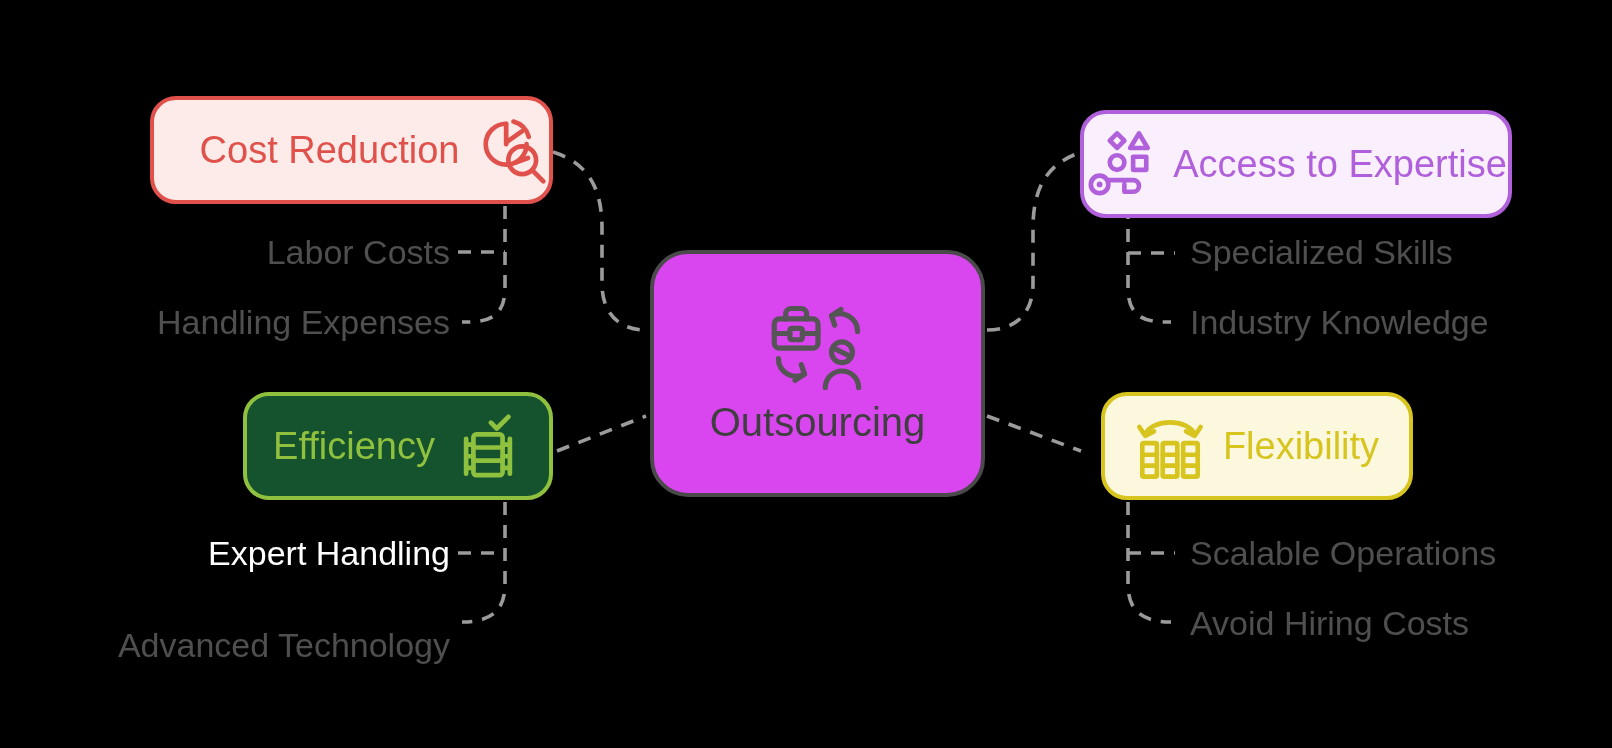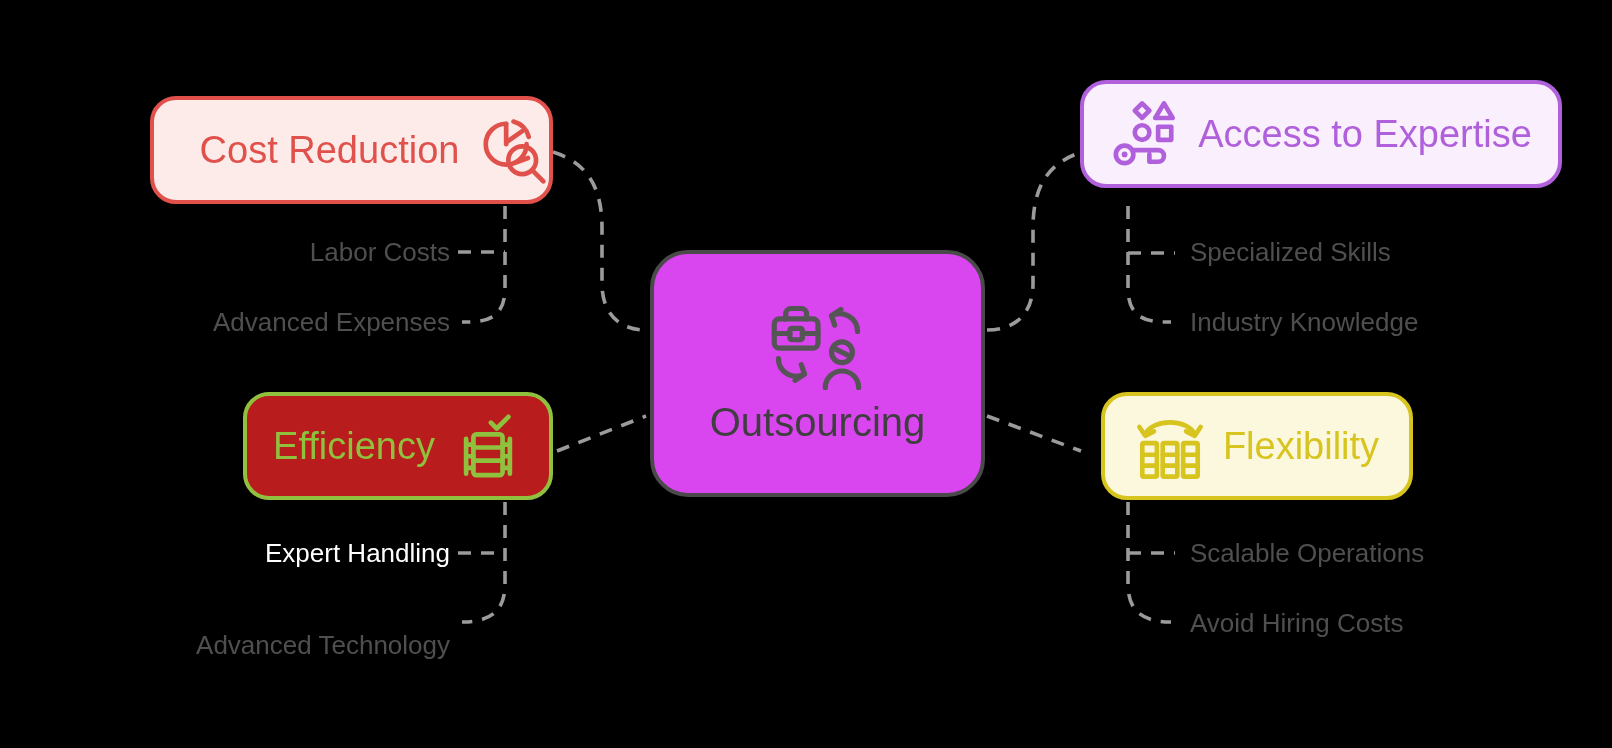--- a/index.html
+++ b/index.html
@@ -11,31 +11,31 @@
   .connectors path { fill:none; stroke:#9b9b9b; stroke-width:3.6; stroke-dasharray:13 10; stroke-linecap:butt; }
   .node {
     position:absolute; box-sizing:border-box; display:flex;
     align-items:center; justify-content:center;
     border:4px solid #888; background:#fff;
   }
   .branch { border-radius:26px; height:108px; font-size:38px; font-weight:500; gap:18px; }
   .branch .label { white-space:nowrap; }
   .branch svg.icon { flex:0 0 auto; }
   #node-cost        { left:150px;  top:96px;  width:403px;padding-left:44px; }
-  #node-expertise   { left:1080px; top:80px;  width:482px; }
+  #node-expertise   { left:1080px; top:110px;  width:432px; }
   #node-efficiency  { left:243px;  top:392px; width:310px; }
   #node-flexibility { left:1085px; top:392px; width:312px; }
   #node-center {
     left:650px; top:250px; width:335px; height:247px;
     border-radius:38px; flex-direction:column; gap:10px;
     border-color:#4a4a4a; background:#f5f5f5;
   }
   #node-center .label { font-size:40px; font-weight:400; color:#3f3f3f; }
   .sub {
-    position:absolute; font-size:26px; line-height:40px; color:#4f4f4f; white-space:nowrap;
+    position:absolute; font-size:34px; line-height:40px; color:#4f4f4f; white-space:nowrap;
   }
   .sub.left  { left:40px;  width:410px; text-align:right; }
   .sub.right { left:1190px; width:430px; text-align:left; }
 </style>
 </head>
 <body>
 
 <div class="stage" style="background: rgb(0, 0, 0);">
 
   <svg class="connectors" viewBox="0 0 1612 748">
@@ -89,21 +89,21 @@
       <circle cx="10" cy="38" r="2" fill="currentColor" stroke="none"></circle>
       <path d="M16 35 H33 A4 4 0 0 1 33 43 H27 V38"></path>
       <path d="M22 3 L27 8 L22 13 L17 8 Z"></path>
       <path d="M37 3 L43 13 H31 Z"></path>
       <circle cx="22" cy="23" r="5"></circle>
       <rect x="33" y="19" width="9" height="9"></rect>
     </svg>
     <span class="label">Access to Expertise</span>
   </div>
 
-  <div class="node branch" id="node-efficiency" style="border-color: rgb(143, 193, 62); background: #b91c1c; color: rgb(143, 193, 62); text-align: right;">
+  <div class="node branch" id="node-efficiency" style="border-color: rgb(143, 193, 62); background: #14532d; color: rgb(143, 193, 62); text-align: right;">
     <span class="label">Efficiency</span>
     <svg class="icon" width="70" height="70" viewBox="0 0 48 48" fill="none" stroke="currentColor" stroke-width="3.2" stroke-linecap="round" stroke-linejoin="round">
       <path d="M26 8 L30 12 L38 4"></path>
       <rect x="14" y="16" width="20" height="28" rx="2"></rect>
       <path d="M14 25 H34 M14 34 H34"></path>
       <path d="M9 19 V43"></path>
       <path d="M9 23 H14 M9 31 H14 M9 39 H14"></path>
       <path d="M39 19 V43"></path>
       <path d="M34 23 H39 M34 31 H39 M34 39 H39"></path>
     </svg>
@@ -118,21 +118,21 @@
       <path d="M5 30 H15 M5 37.5 H15"></path>
       <rect x="19" y="22" width="10" height="23" rx="1"></rect>
       <path d="M19 30 H29 M19 37.5 H29"></path>
       <rect x="33" y="22" width="10" height="23" rx="1"></rect>
       <path d="M33 30 H43 M33 37.5 H43"></path>
     </svg>
     <span class="label">Flexibility</span>
   </div>
 
   <div class="sub left" style="top: 232px; color: rgb(79, 79, 79);">Labor Costs</div>
-  <div class="sub left" style="top: 302px; color: rgb(79, 79, 79);">Advanced Expenses</div>
+  <div class="sub left" style="top: 302px; color: rgb(79, 79, 79);">Handling Expenses</div>
   <div class="sub left" style="top: 533px; color: #ffffff;">Expert Handling</div>
   <div class="sub left" style="top: 625px; color: rgb(79, 79, 79);">Advanced Technology</div>
   <div class="sub right" style="top: 232px; color: rgb(79, 79, 79);">Specialized Skills</div>
   <div class="sub right" style="top: 302px; color: rgb(79, 79, 79);">Industry Knowledge</div>
   <div class="sub right" style="top: 533px; color: rgb(79, 79, 79);">Scalable Operations</div>
   <div class="sub right" style="top: 603px; color: rgb(79, 79, 79);">Avoid Hiring Costs</div>
 
 </div>
 
 </body></html>

